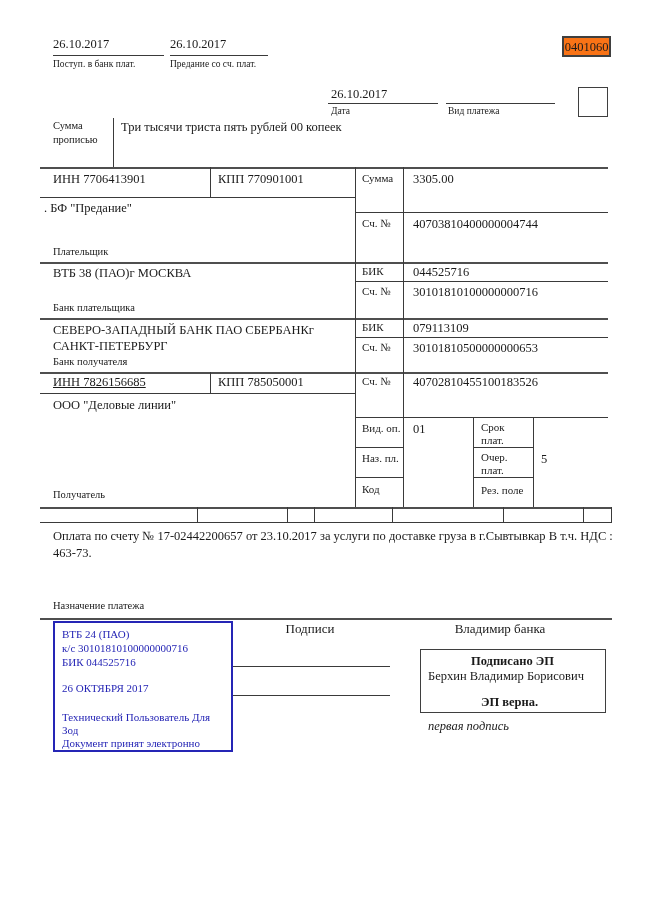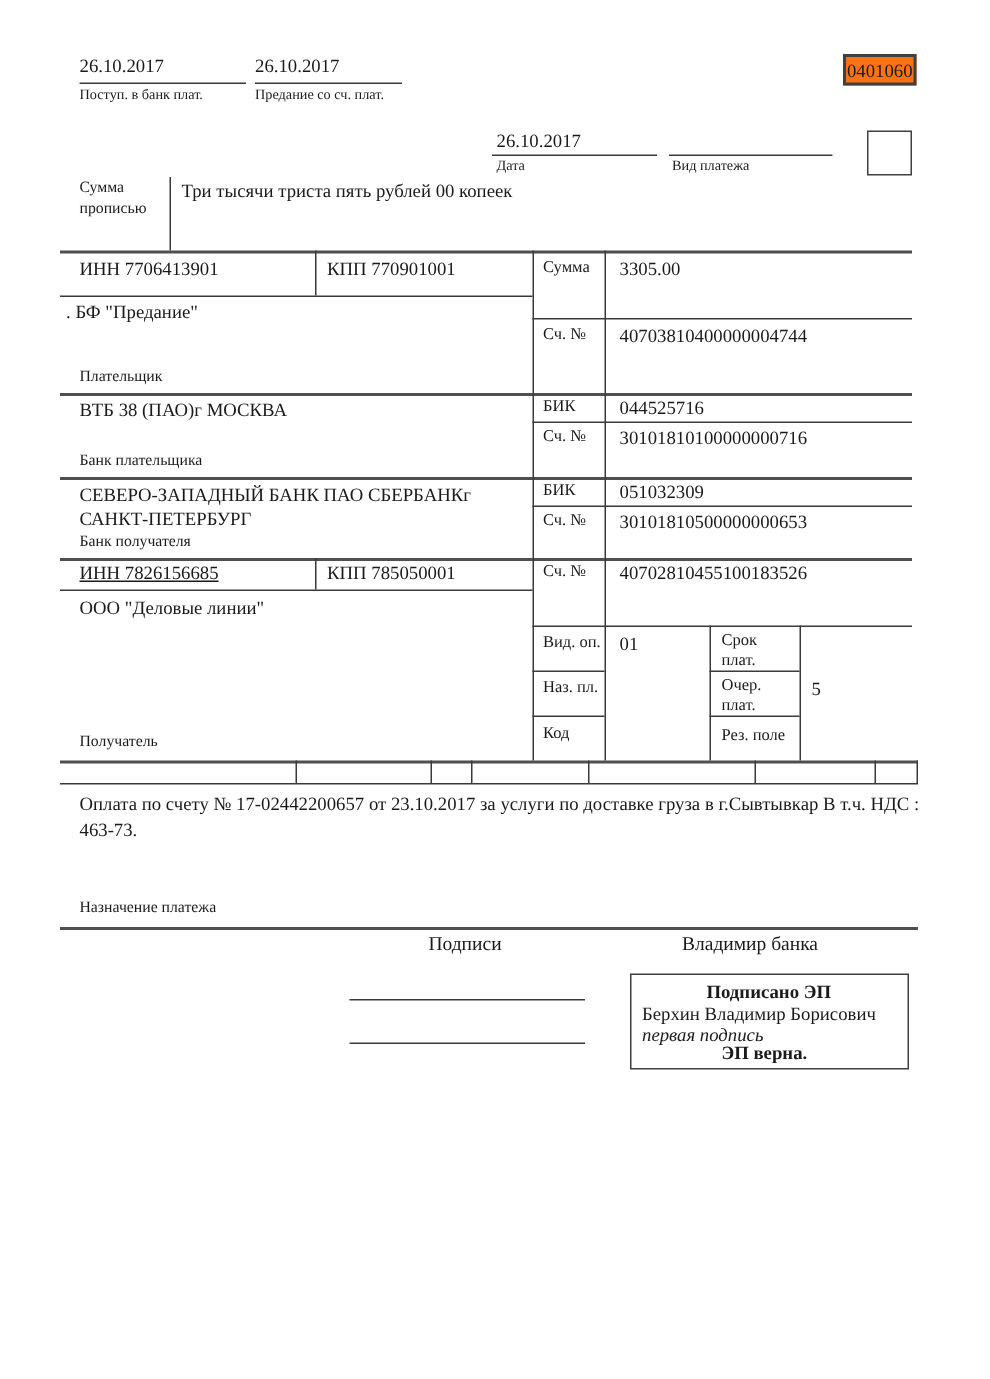--- a/index.html
+++ b/index.html
@@ -9,21 +9,21 @@
     overflow:hidden;margin:0 auto;
   }
   .t{position:absolute;white-space:nowrap;line-height:1.15;}
   .wrap{white-space:normal;}
   .s9{font-size:9.5px;}
   .s10{font-size:10.5px;}
   .s11{font-size:11px;}
   .s12{font-size:12.5px;}
   .s13{font-size:13px;}
   .b{font-weight:bold;}
-  .i{font-style:italic;}
+  .i{font-style:italic;margin-top:36px;}
   .sans{font-family:"Liberation Sans","DejaVu Sans",sans-serif;}
   .ctr{text-align:center;}
   .hl{position:absolute;background:#4f4f4f;height:2px;}
   .hl1{position:absolute;background:#3a3a3a;height:1px;}
   .vl{position:absolute;background:#3a3a3a;width:1px;}
   .box{position:absolute;box-sizing:border-box;border:2px solid #3f3f3f;background:#f97316;}
   .box1{position:absolute;box-sizing:border-box;border:1px solid #3f3f3f;background:#fff;}
   .bluebox{
     position:absolute;box-sizing:border-box;border:2px solid #2525b5;
     color:#2525b5;font-size:11px;line-height:1.2;
@@ -114,21 +114,21 @@
 
   <div class="t s11" style="left:362px;top:217px;">Сч. №</div>
   <div class="t s12" style="left:413px;top:217px;">40703810400000004744</div>
 
   <div class="t s11" style="left:362px;top:265px;">БИК</div>
   <div class="t s12" style="left:413px;top:265px;">044525716</div>
   <div class="t s11" style="left:362px;top:285px;">Сч. №</div>
   <div class="t s12" style="left:413px;top:285px;">30101810100000000716</div>
 
   <div class="t s11" style="left:362px;top:321px;">БИК</div>
-  <div class="t s12" style="left:413px;top:321px;">051032309</div>
+  <div class="t s12" style="left:413px;top:321px;">079113109</div>
   <div class="t s11" style="left:362px;top:341px;">Сч. №</div>
   <div class="t s12" style="left:413px;top:341px;">30101810500000000653</div>
 
   <div class="t s11" style="left:362px;top:375px;">Сч. №</div>
   <div class="t s12" style="left:413px;top:375px;">40702810455100183526</div>
 
   <div class="t s11" style="left:362px;top:422px;">Вид. оп.</div>
   <div class="t s12" style="left:413px;top:422px;">01</div>
   <div class="t s11 wrap" style="left:481px;top:421px;width:42px;line-height:13px;">Срок плат.</div>
 
@@ -136,20 +136,29 @@
   <div class="t s11 wrap" style="left:481px;top:451px;width:42px;line-height:13px;">Очер. плат.</div>
   <div class="t s12" style="left:541px;top:452px;">5</div>
 
   <div class="t s11" style="left:362px;top:483px;">Код</div>
   <div class="t s11" style="left:481px;top:484px;">Рез. поле</div>
 
   <div class="t s12 wrap" style="left:53px;top:528px;width:562px;line-height:17px;">Оплата по счету № 17-02442200657 от 23.10.2017 за услуги по доставке груза в г.Сывтывкар В т.ч. НДС : 463-73.</div>
   <div class="t s10" style="left:53px;top:600px;">Назначение платежа</div>
   <div class="hl" style="left:40px;top:618px;width:572px;"></div>
 
+  <div class="bluebox" style="left:53px;top:621px;width:180px;height:131px;">
+    <div class="t" style="left:7px;top:5px;">ВТБ 24 (ПАО)</div>
+    <div class="t" style="left:7px;top:19px;">к/с 30101810100000000716</div>
+    <div class="t" style="left:7px;top:33px;">БИК 044525716</div>
+    <div class="t" style="left:7px;top:59px;">26 ОКТЯБРЯ 2017</div>
+    <div class="t" style="left:7px;top:88px;">Технический Пользователь Для</div>
+    <div class="t" style="left:7px;top:101px;">Зод</div>
+    <div class="t" style="left:7px;top:114px;">Документ принят электронно</div>
+  </div>
 
   <div class="t s13 ctr" style="left:240px;top:622px;width:140px;">Подписи</div>
   <div class="hl1" style="left:233px;top:666px;width:157px;"></div>
   <div class="hl1" style="left:233px;top:695px;width:157px;"></div>
 
   <div class="t s13 ctr" style="left:420px;top:622px;width:160px;">Владимир банка</div>
   <div class="box1" style="left:420px;top:649px;width:186px;height:64px;border-width:1.5px;">
     <div class="t s12 b ctr" style="left:0;top:4px;width:183px;">Подписано ЭП</div>
     <div class="t s12" style="left:7px;top:19px;">Берхин Владимир Борисович</div>
     <div class="t s12 i" style="left:7px;top:33px;">первая подпись</div>

